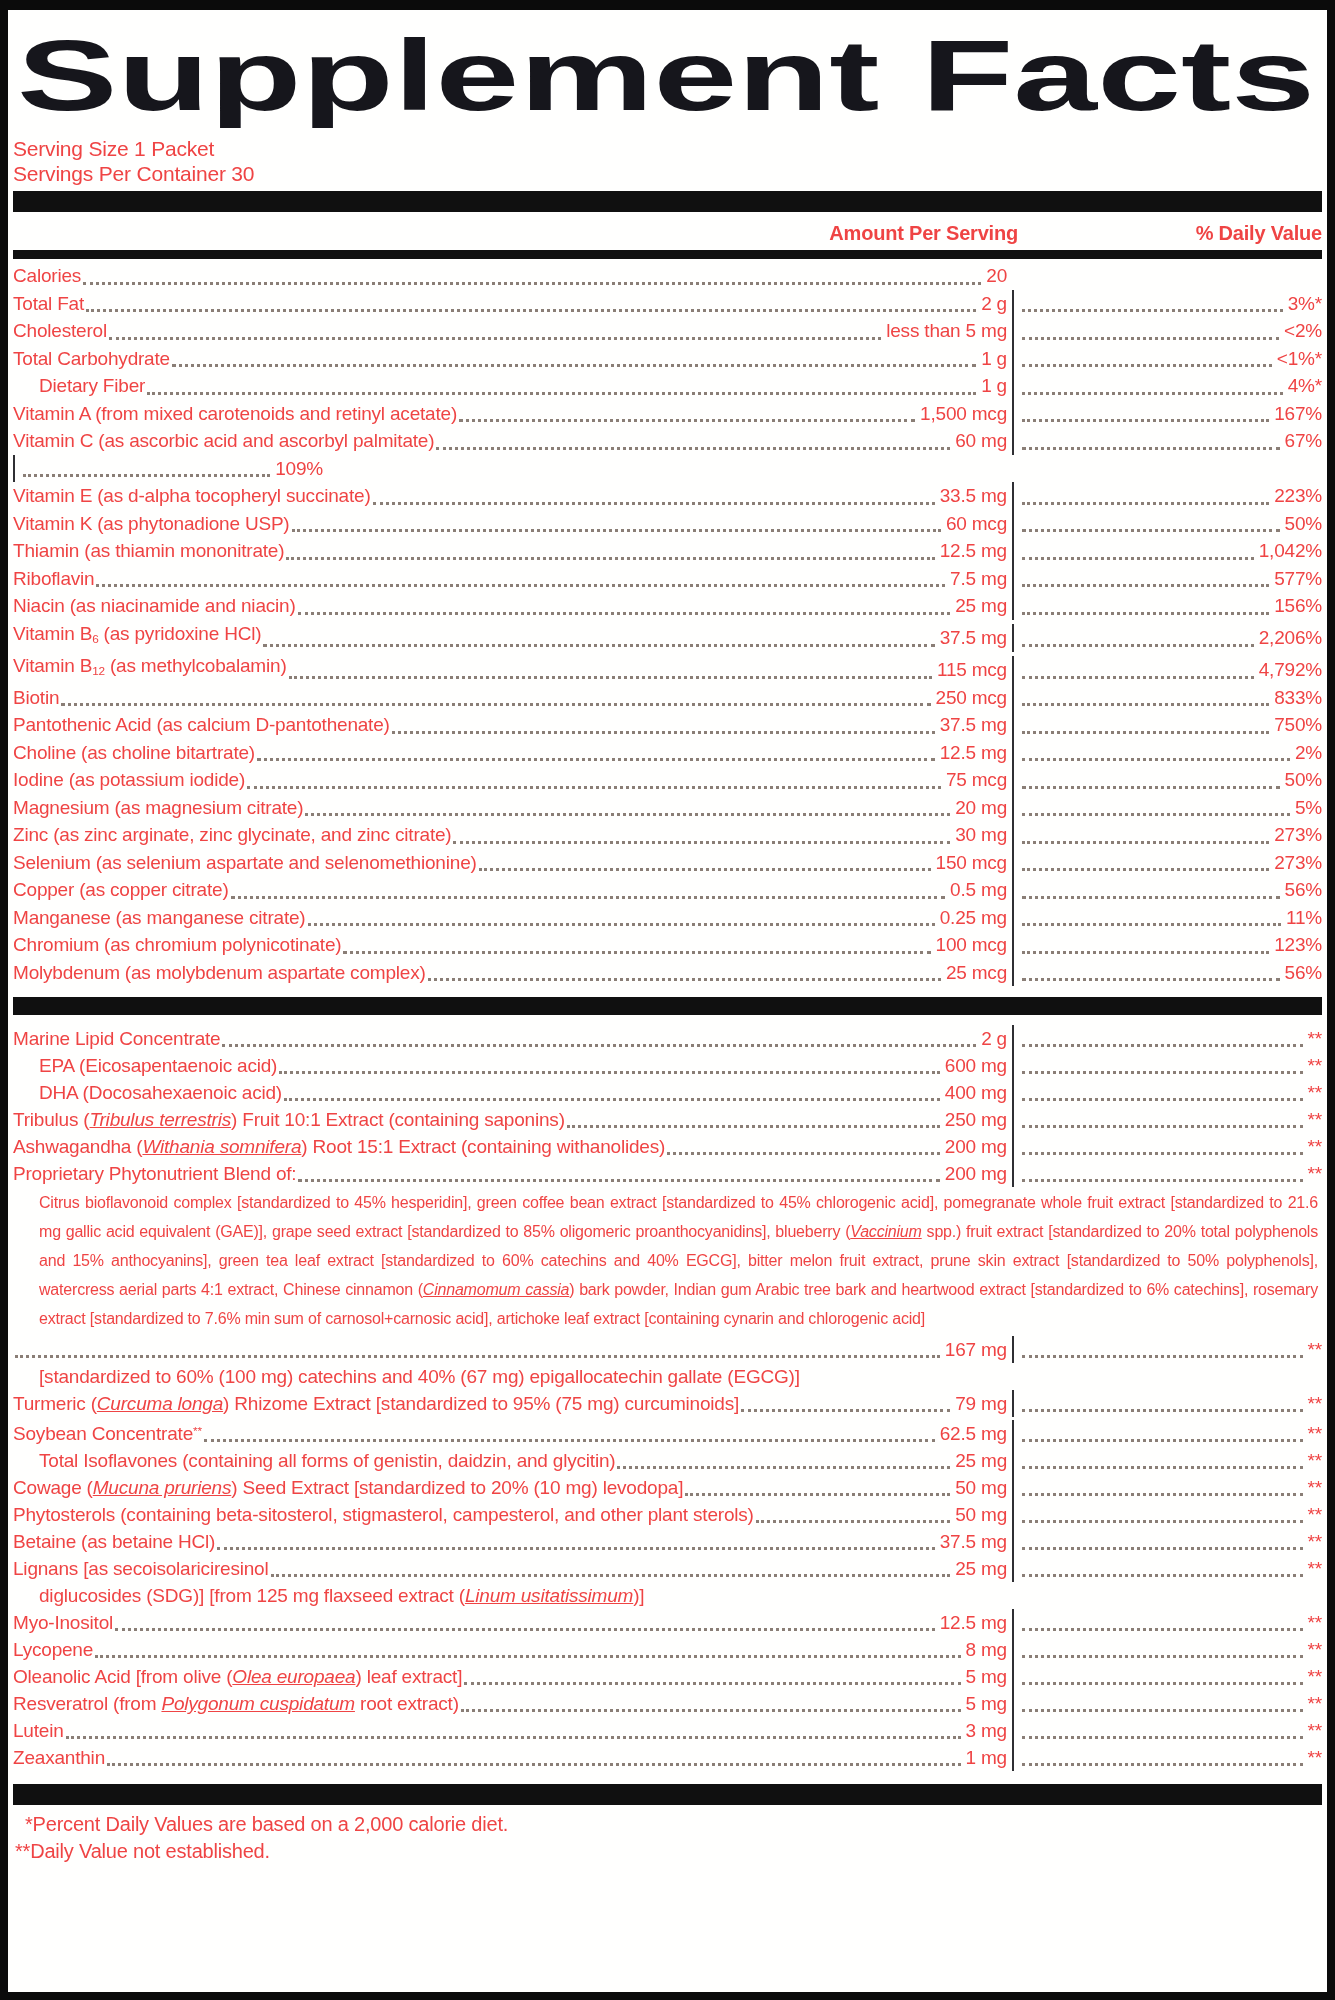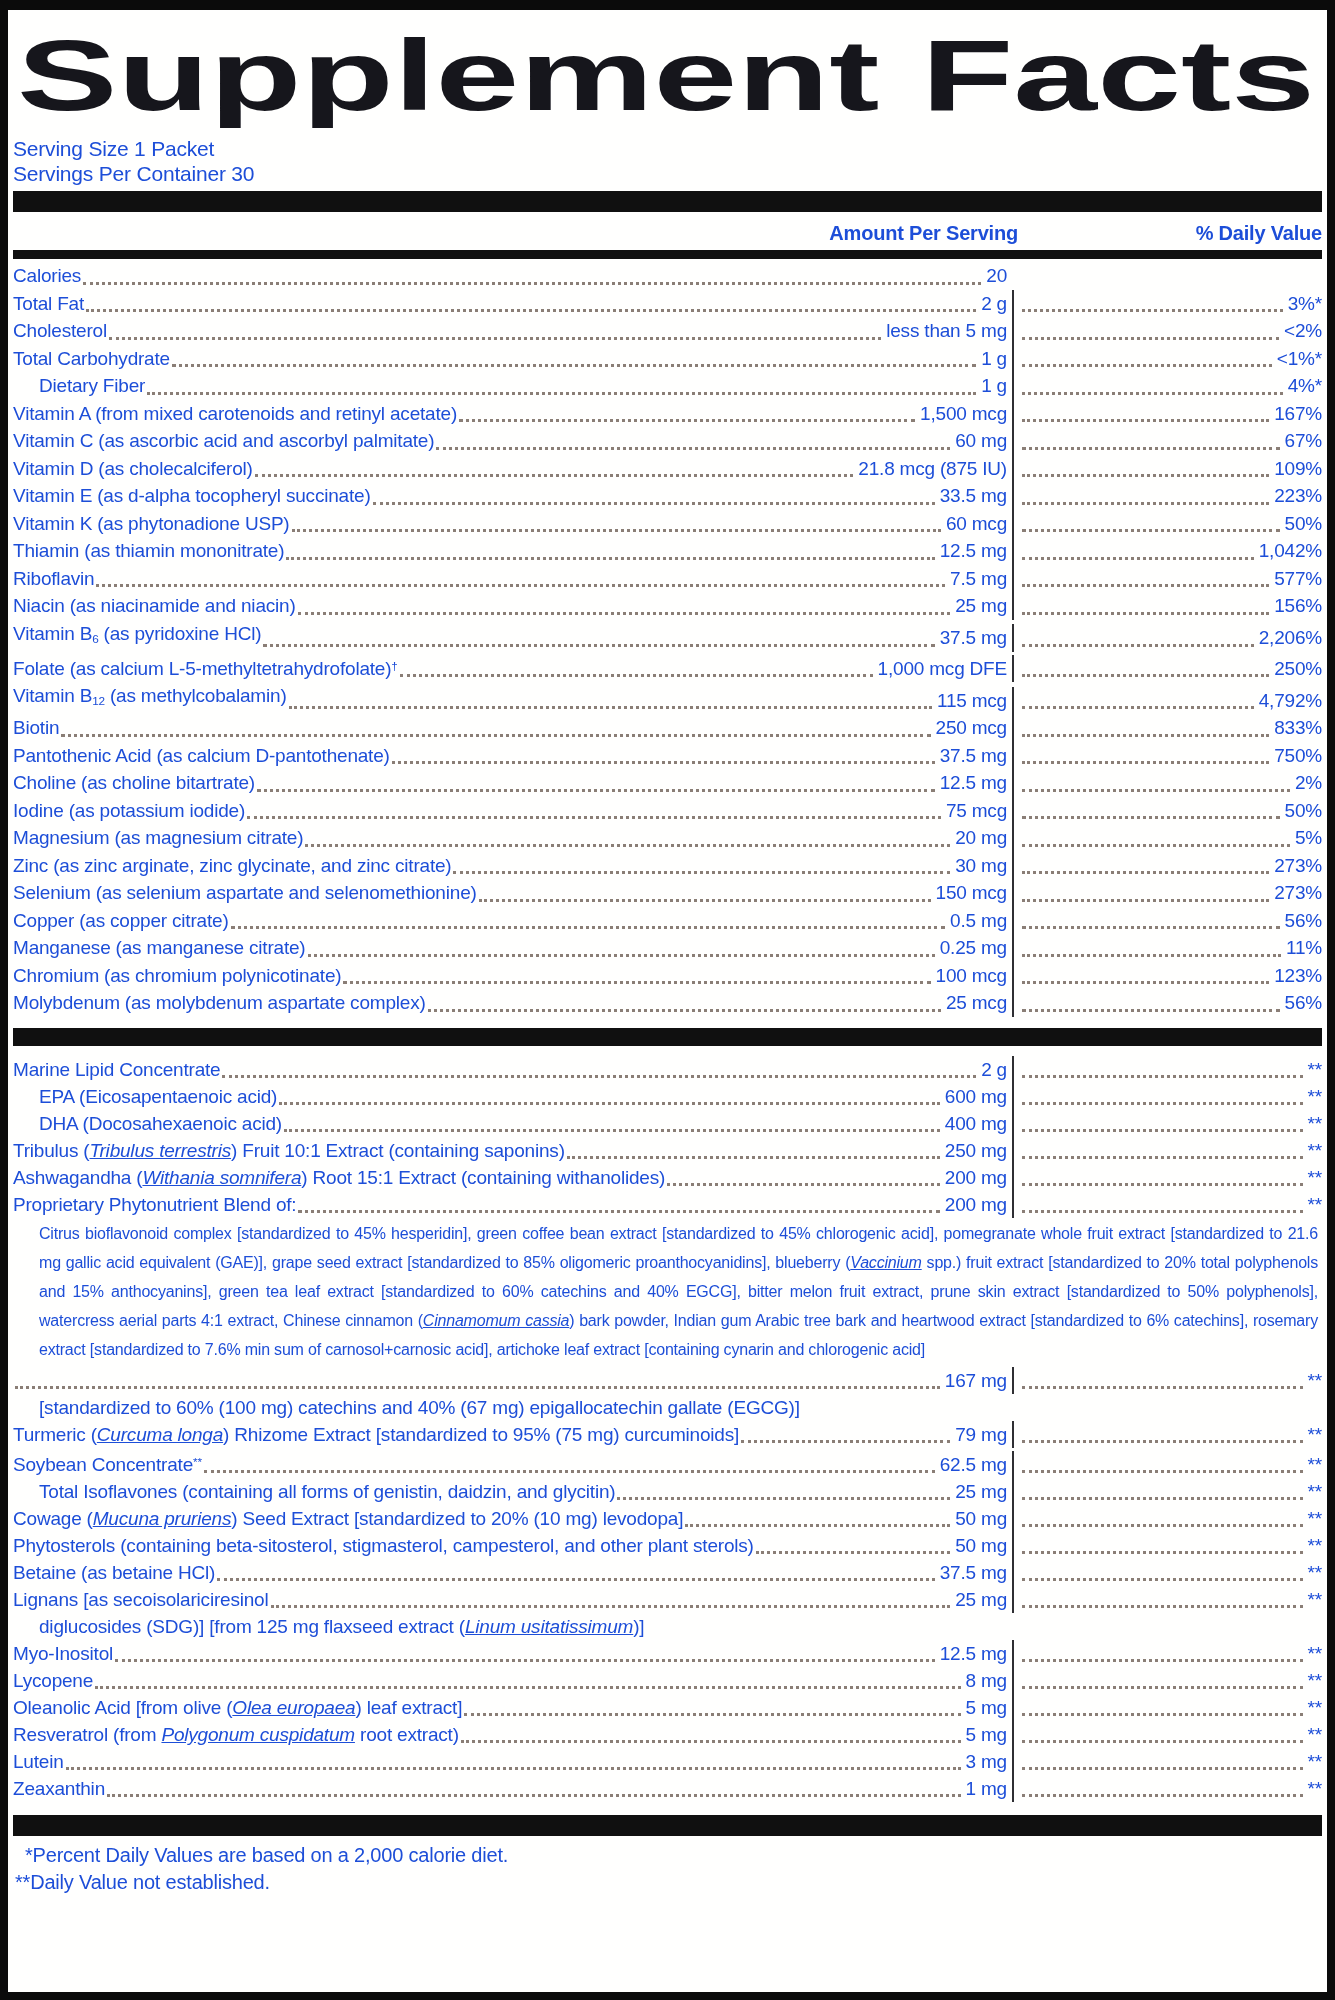--- a/index.html
+++ b/index.html
@@ -1,20 +1,20 @@
 <!DOCTYPE html>
 <html><head>
 <meta charset="utf-8">
 <style>
   html,body{margin:0;padding:0;background:#e9e9e9;}
   .frame{
     box-sizing:border-box;width:1335px;height:2000px;background:#fffffe;
     border:8px solid #0b0b0b;border-top-width:10px;
     padding:0 5px;overflow:hidden;position:relative;
-    font-family:"Liberation Sans", sans-serif;color:#1d4ed8;
+    font-family:"Liberation Sans", sans-serif;color:#ef4444;
   }
   .title-wrap{margin:10px 0 0 2px;}
   .serving{margin-top:4px;font-size:21px;line-height:25px;letter-spacing:-0.2px;}
   .bar{background:#101010;}
   .bar-thick{height:21px;margin-top:5px;}
   .bar-thin{height:9px;}
   .bar-mid{height:18px;margin:7px 0;}
   .bar-bottom{height:21px;margin-top:9px;}
   .hdr{display:flex;align-items:flex-end;font-weight:bold;font-size:20px;padding:10px 0 5px;letter-spacing:-0.2px;gap:16px;}
   .hdr .aps{margin-left:auto;}
@@ -131,25 +131,20 @@
           <span class="lbl"><span>Vitamin C (as ascorbic acid and ascorbyl palmitate)</span></span>
           <span class="dots"></span>
           <span class="amt">60 mg</span>
         </div>
         <div class="dvzone">
           <span class="dots"></span>
           <span class="dv">67%</span>
         </div>
       </div>
       <div class="row">
-        <div class="main">
-          <span class="lbl"><span>Vitamin D (as cholecalciferol)</span></span>
-          <span class="dots"></span>
-          <span class="amt">21.8 mcg (875 IU)</span>
-        </div>
         <div class="dvzone">
           <span class="dots"></span>
           <span class="dv">109%</span>
         </div>
       </div>
       <div class="row">
         <div class="main">
           <span class="lbl"><span>Vitamin E (as d-alpha tocopheryl succinate)</span></span>
           <span class="dots"></span>
           <span class="amt">33.5 mg</span>
@@ -205,31 +200,20 @@
       </div>
       <div class="row">
         <div class="main">
           <span class="lbl"><span>Vitamin B</span><span class="sub">6</span><span> (as pyridoxine HCl)</span></span>
           <span class="dots"></span>
           <span class="amt">37.5 mg</span>
         </div>
         <div class="dvzone">
           <span class="dots"></span>
           <span class="dv">2,206%</span>
-        </div>
-      </div>
-      <div class="row">
-        <div class="main">
-          <span class="lbl"><span>Folate (as calcium L-5-methyltetrahydrofolate)</span><span class="sup">†</span></span>
-          <span class="dots"></span>
-          <span class="amt">1,000 mcg DFE</span>
-        </div>
-        <div class="dvzone">
-          <span class="dots"></span>
-          <span class="dv">250%</span>
         </div>
       </div>
       <div class="row">
         <div class="main">
           <span class="lbl"><span>Vitamin B</span><span class="sub">12</span><span> (as methylcobalamin)</span></span>
           <span class="dots"></span>
           <span class="amt">115 mcg</span>
         </div>
         <div class="dvzone">
           <span class="dots"></span>

